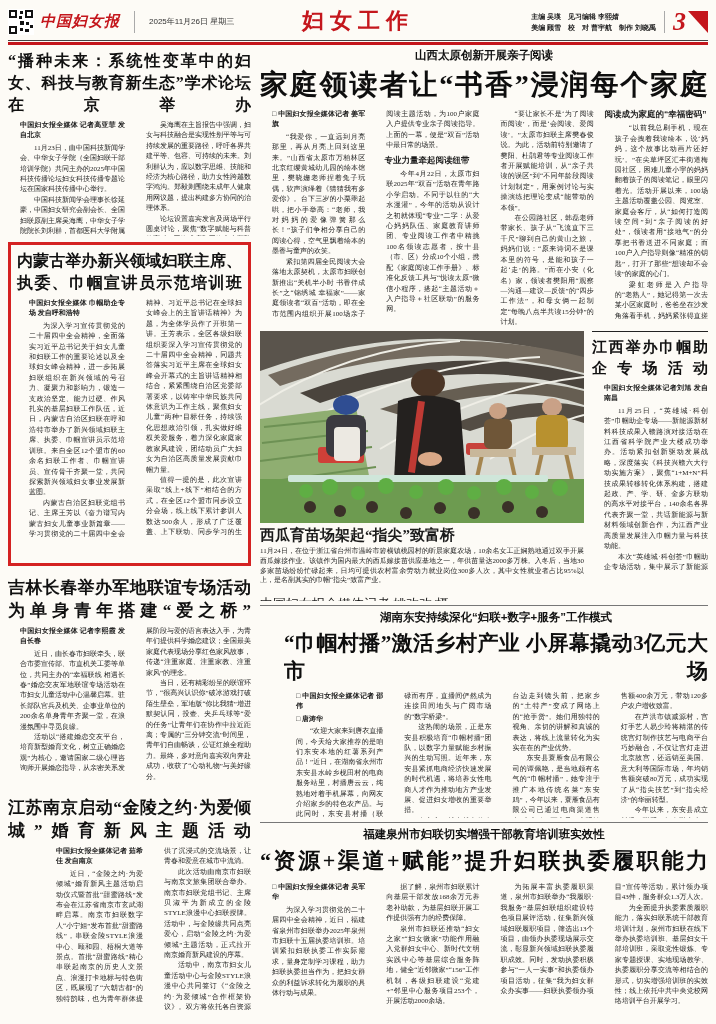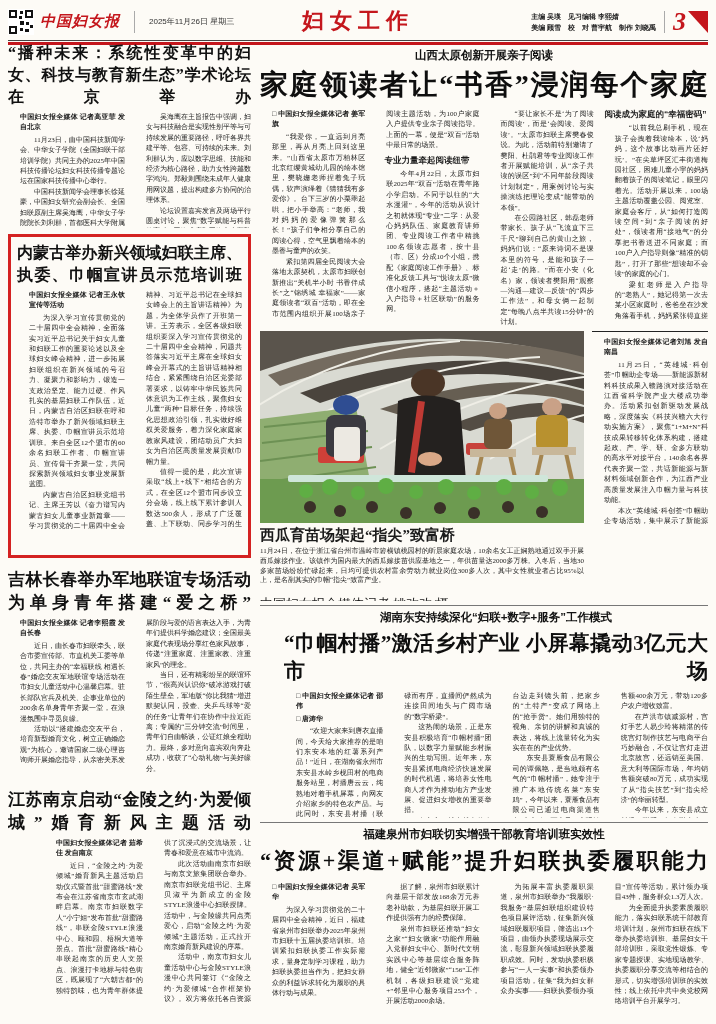--- a/index.html
+++ b/index.html
@@ -24,21 +24,21 @@
     color:var(--red);font-weight:bold;font-size:22px;letter-spacing:6px;white-space:nowrap;}
   .h-right{margin-left:auto;display:flex;align-items:center;}
   .staff{font-size:7px;line-height:11px;color:#222;text-align:left;font-family:"Liberation Sans",sans-serif;font-weight:bold;white-space:nowrap;}
   .pagenum-wrap{display:flex;align-items:center;}
   .pagenum{color:var(--red);font-weight:bold;font-size:26px;font-style:italic;line-height:26px;}
   .pageflag{width:0;height:0;border-top:22px solid var(--red);border-left:20px solid transparent;margin-left:2px;}
   .header-rule{position:absolute;left:8px;top:40px;width:700px;}
   .header-rule .thin{height:1px;background:#444;}
   .header-rule .thick{height:3px;background:var(--red);margin-top:1px;}
   
-  .col-left{position:absolute;left:8px;top:42px;width:243px;height:972px;overflow:hidden;}
+  .col-left{position:absolute;left:8px;top:50px;width:243px;height:972px;overflow:hidden;}
   .col-right{position:absolute;left:260px;top:48px;width:448px;height:974px;overflow:hidden;}
   
   .lh{margin:0 0 4px 0;font-size:16px;line-height:22px;font-weight:bold;
       text-align:justify;text-align-last:justify;color:#111;}
   .body{text-align:justify;font-size:7px;line-height:10.4px;color:#1d1d1d;column-gap:9px;}
   .body p{margin:0;text-indent:2em;padding-left:12px;}
   .body p.byline, .byline-block p{font-weight:bold;text-indent:0;margin:0 0 2px 0;}
   .cols2{column-count:2;}
   .cols4{column-count:4;}
   .subhead{font-family:"Liberation Sans",sans-serif;font-size:8.5px;margin:4px 0;text-align:center;text-indent:0;}
@@ -134,21 +134,21 @@
             <p>中国科技新闻学会理事长徐延豪，中国妇女研究会副会长、全国妇联原副主席吴海鹰，中华女子学院院长刘利群，首都医科大学附属北京安定医院专家郑毅等嘉宾及各领域妇女代表出席论坛。</p>
             <p>吴海鹰在主旨报告中强调，妇女与科技融合是实现性别平等与可持续发展的重要路径，呼吁各界共建平等、包容、可持续的未来。刘利群认为，应以数字思维、技能和经济为核心路径，助力女性跨越数字鸿沟。郑毅则围绕未成年人健康用网议题，提出构建多方协同的治理体系。</p>
             <p>论坛设置嘉宾发言及两场平行圆桌讨论，聚焦“数字赋能与科普教育”与“网络成瘾和网络安全预防机制”，分享多项本土实践与研究成果。与会专家一致认为，应积极拥抱新技术、创新传播形式，提升妇女科技传播效能，为科技强国与社会进步贡献力量。</p>
           </div>
       </div>
     </section>
 
     <section class="redbox">
       <h2 class="lh">内蒙古举办新兴领域妇联主席、执委、巾帼宣讲员示范培训班</h2>
       <div class="body cols2">
-        <p class="byline">中国妇女报全媒体 记者王永钦 宣传等活动</p>
+        <p class="byline">中国妇女报全媒体 巾帼助企专场 发自呼和浩特</p>
         <div>
             <p>为深入学习宣传贯彻党的二十届四中全会精神，全面落实习近平总书记关于妇女儿童和妇联工作的重要论述以及全球妇女峰会精神，进一步拓展妇联组织在新兴领域的号召力、凝聚力和影响力，锻造一支政治坚定、能力过硬、作风扎实的基层妇联工作队伍，近日，内蒙古自治区妇联在呼和浩特市举办了新兴领域妇联主席、执委、巾帼宣讲员示范培训班。来自全区12个盟市的60余名妇联工作者、巾帼宣讲员、宣传骨干齐聚一堂，共同探索新兴领域妇女事业发展新蓝图。</p>
             <p>内蒙古自治区妇联党组书记、主席王芳以《奋力谱写内蒙古妇女儿童事业新篇章——学习贯彻党的二十届四中全会精神、习近平总书记在全球妇女峰会上的主旨讲话精神》为题，为全体学员作了开班第一讲。王芳表示，全区各级妇联组织要深入学习宣传贯彻党的二十届四中全会精神，同题共答落实习近平主席在全球妇女峰会开幕式的主旨讲话精神相结合，紧紧围绕自治区党委部署要求，以铸牢中华民族共同体意识为工作主线，聚焦妇女儿童“两种”目标任务，持续强化思想政治引领，扎实做好维权关爱服务，着力深化家庭家教家风建设，团结动员广大妇女为自治区高质量发展贡献巾帼力量。</p>
             <p>值得一提的是，此次宣讲采取“线上+线下”相结合的方式，在全区12个盟市同步设立分会场，线上线下累计参训人数达500余人，形成了广泛覆盖、上下联动、同步学习的生动局面，将党的声音和妇联工作要求第一时间传递到基层一线。</p>
             <p>记者了解到，此次培训紧扣时代主题与妇联工作实际，围绕政治理论、组织建设、宣讲技巧等重点内容，精心设置了多场专题讲座。来自内蒙古农业大学、呼和浩特民族学院、内蒙古党校及自治区党委网信办等单位的专家学者，分别围绕“感党恩、听党话、跟党走 铸牢中华民族共同体意识”“激活新兴领域社工力量 夯实巾帼组织坚强根基”“如何做好理论宣讲”以及“网络宣传与舆论引导实务”等主题进行深入讲解，内容既有理论高度，又具实践指导性。学员们先后走进伊利现代智慧健康谷、赛罕区达尔登社区、呼和浩特市巾帼志愿服务协会，实地观摩学习新兴领域“妇女之家”建设、基层妇联参与社会治理、巾帼志愿服务及家庭文明创建等方面的创新实践和成功经验。</p>
           </div>
       </div>
     </section>
 
     <section class="art-c">
@@ -284,20 +284,21 @@
               </g>
             </g>
           </svg>
         </div>
         <div class="caption-title">西瓜育苗场架起“指尖”致富桥</div>
         <div class="caption-text">11月24日，在位于浙江省台州市温岭市箬横镇桃园村的昕晨家庭农场，10余名女工正娴熟地通过双手开展西瓜嫁接作业。该镇作为国内最大的西瓜嫁接苗供应基地之一，年供苗量达2000多万株。入冬后，当地30多家苗场纷纷忙碌起来，日均可提供农村富余劳动力就业岗位300多人次，其中女性就业者占比95%以上，是名副其实的巾帼“指尖”致富产业。</div>
         <div class="caption-credit">中国妇女报全媒体记者 姚改改/摄</div>
       </div>
 
       <section class="jiangxi">
+        <h2 class="lh">江西举办巾帼助企专场活动</h2>
         <div class="body">
           <p class="byline">中国妇女报全媒体记者刘旭 发自南昌</p>
           <div>
               <p>11月25日，“英雄城·科创荟”巾帼助企专场——新能源新材料科技成果入赣路演对接活动在江西省科学院产业大楼成功举办。活动紧扣创新驱动发展战略，深度落实《科技兴赣六大行动实施方案》，聚焦“1+M+N”科技成果转移转化体系构建，搭建起政、产、学、研、金多方联动的高水平对接平台，140余名各界代表齐聚一堂，共话新能源与新材料领域创新合作，为江西产业高质量发展注入巾帼力量与科技动能。</p>
               <p>本次“英雄城·科创荟”巾帼助企专场活动，集中展示了新能源与新材料领域的前沿科技成果，通过多维度议程推动科技、人才与金融资源的深度融合，彰显了巾帼力量在科技创新与产业升级中的重要作用。作为“科技创新 巾帼行动”的生动实践，本场活动搭建了高效、精准的成果转化桥梁，是江西汇聚创新要素、服务巾帼企业、落实“科创兴赣”战略的具体举措。</p>
             </div>
         </div>
       </section>
     </div>
 

